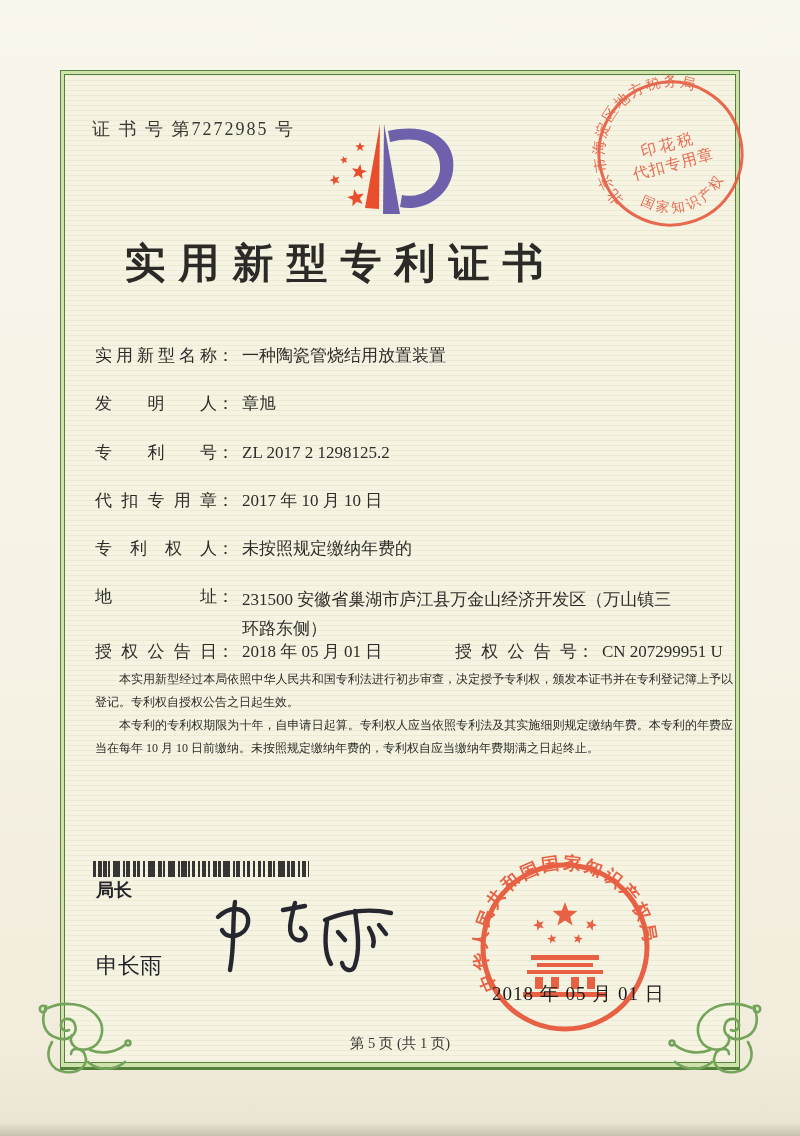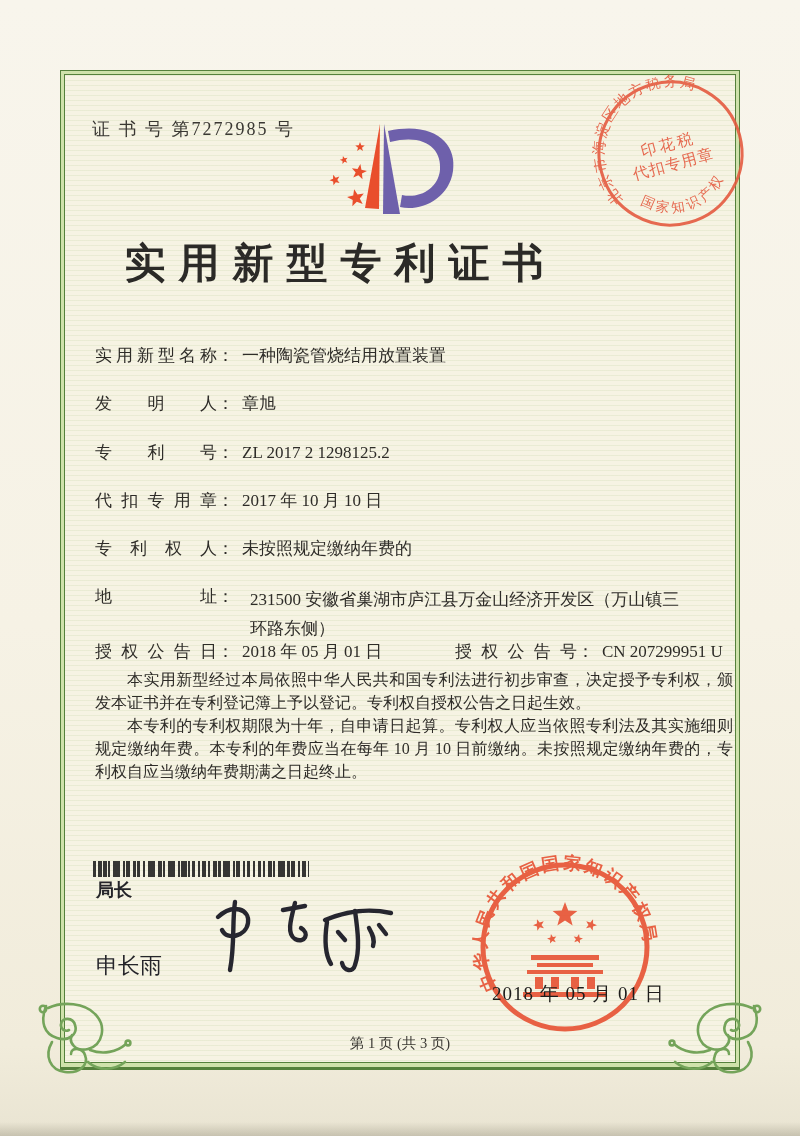--- a/index.html
+++ b/index.html
@@ -22,24 +22,24 @@
   .certno{position:absolute;left:92px;top:117px;font-size:18px;letter-spacing:2px;color:#3a3833;}
   .logo{position:absolute;left:303px;top:118px;}
   .tax-stamp{position:absolute;left:593px;top:76px;transform:rotate(-15deg);opacity:.88;}
   .title{position:absolute;left:0;top:236px;width:668px;text-align:center;
          font-size:41px;font-weight:700;letter-spacing:13px;text-indent:13px;color:#2b2a27;}
   
   .row{position:absolute;left:95px;font-size:17px;line-height:24px;white-space:nowrap;}
   .flabel{display:inline-block;width:122px;text-align:justify;text-align-last:justify;vertical-align:top;}
   .colon{vertical-align:top;}
   .fvalue{margin-left:8px;vertical-align:top;}
-  .fvalue-wrap{display:inline-block;margin-left:16px;width:432px;white-space:normal;line-height:29px;vertical-align:top;}
+  .fvalue-wrap{display:inline-block;margin-left:8px;width:432px;white-space:normal;line-height:29px;vertical-align:top;}
   .grant2{position:absolute;left:360px;top:0;}
   
-  .bodytext{position:absolute;left:95px;top:668px;width:638px;font-size:16px;line-height:23px;
+  .bodytext{position:absolute;left:95px;top:668px;width:638px;font-size:12px;line-height:23px;
             text-align:justify;}
   .bodytext p{margin:0;text-indent:2em;}
   
   .barcode{position:absolute;left:93px;top:861px;width:216px;height:16px;opacity:.88;
         background:
           repeating-linear-gradient(90deg,#1d1d1d 0 2px,rgba(0,0,0,0) 2px 5px),
           repeating-linear-gradient(90deg,#1d1d1d 0 3px,rgba(0,0,0,0) 3px 11px),
           repeating-linear-gradient(90deg,rgba(0,0,0,0) 0 7px,#1d1d1d 7px 9px,rgba(0,0,0,0) 9px 17px);}
   
   .officer-title{position:absolute;left:96px;top:878px;font-size:18px;font-family:"Liberation Sans","DejaVu Sans",sans-serif;color:#25252a;font-weight:bold;}
@@ -186,15 +186,15 @@
       <use href="#st" transform="translate(13,-8) scale(5) rotate(12)"></use>
       <path d="M-34,8 L34,8 L34,13 L-34,13 Z"></path>
       <path d="M-28,16 L28,16 L28,20 L-28,20 Z"></path>
       <path d="M-38,23 L38,23 L38,27 L-38,27 Z"></path>
       <path d="M-30,30 L-22,30 L-22,42 L-30,42 Z M-14,30 L-6,30 L-6,42 L-14,42 Z M6,30 L14,30 L14,42 L6,42 Z M22,30 L30,30 L30,42 L22,42 Z"></path>
       <path d="M-42,45 L42,45 L42,50 L-42,50 Z"></path>
     </g>
   </svg>
   <div class="seal-date">2018 年 05 月 01 日</div>
 
-  <div class="footer">第 1 页 (共 3 页)</div>
+  <div class="footer">第 5 页 (共 1 页)</div>
 
 </div>
 
 </body></html>

